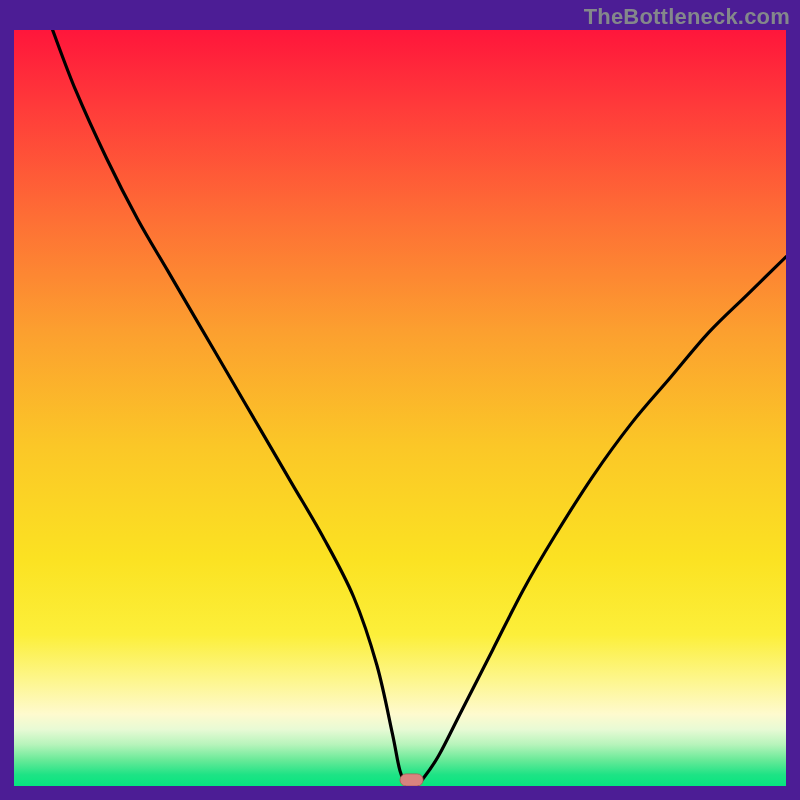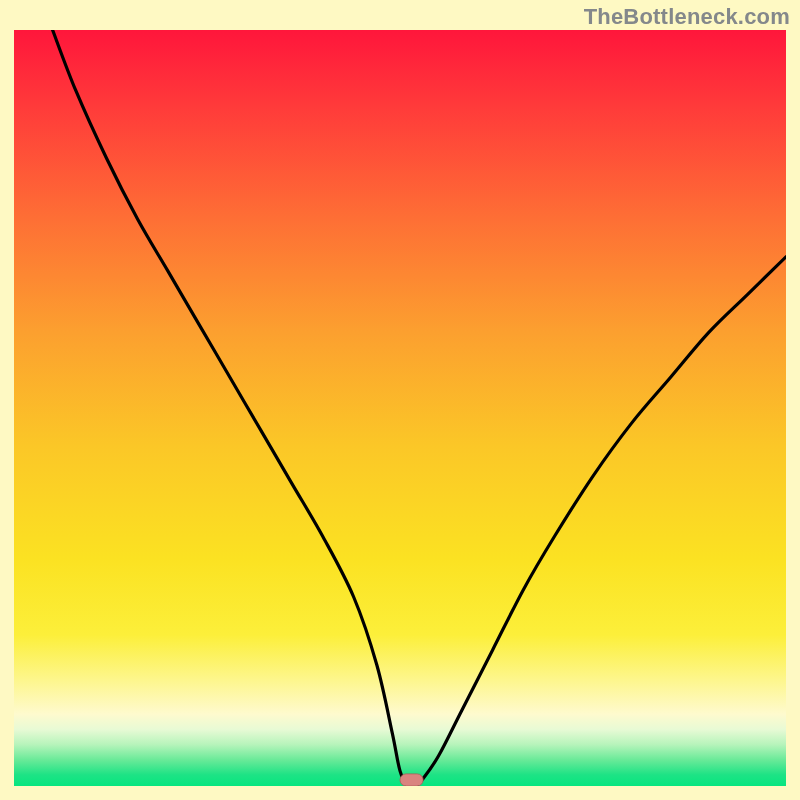--- a/index.html
+++ b/index.html
@@ -7,21 +7,21 @@
     padding: 0;
     width: 800px;
     height: 800px;
     background: #000;
     overflow: hidden;
   }
   .frame {
     position: relative;
     width: 800px;
     height: 800px;
-    background: #fef9c3;
+    background: #4c1d95;
   }
   .attribution {
     position: absolute;
     top: 4px;
     right: 10px;
     font-family: Arial, Helvetica, sans-serif;
     font-size: 22px;
     font-weight: 600;
     color: #84888b;
     letter-spacing: 0.2px;

